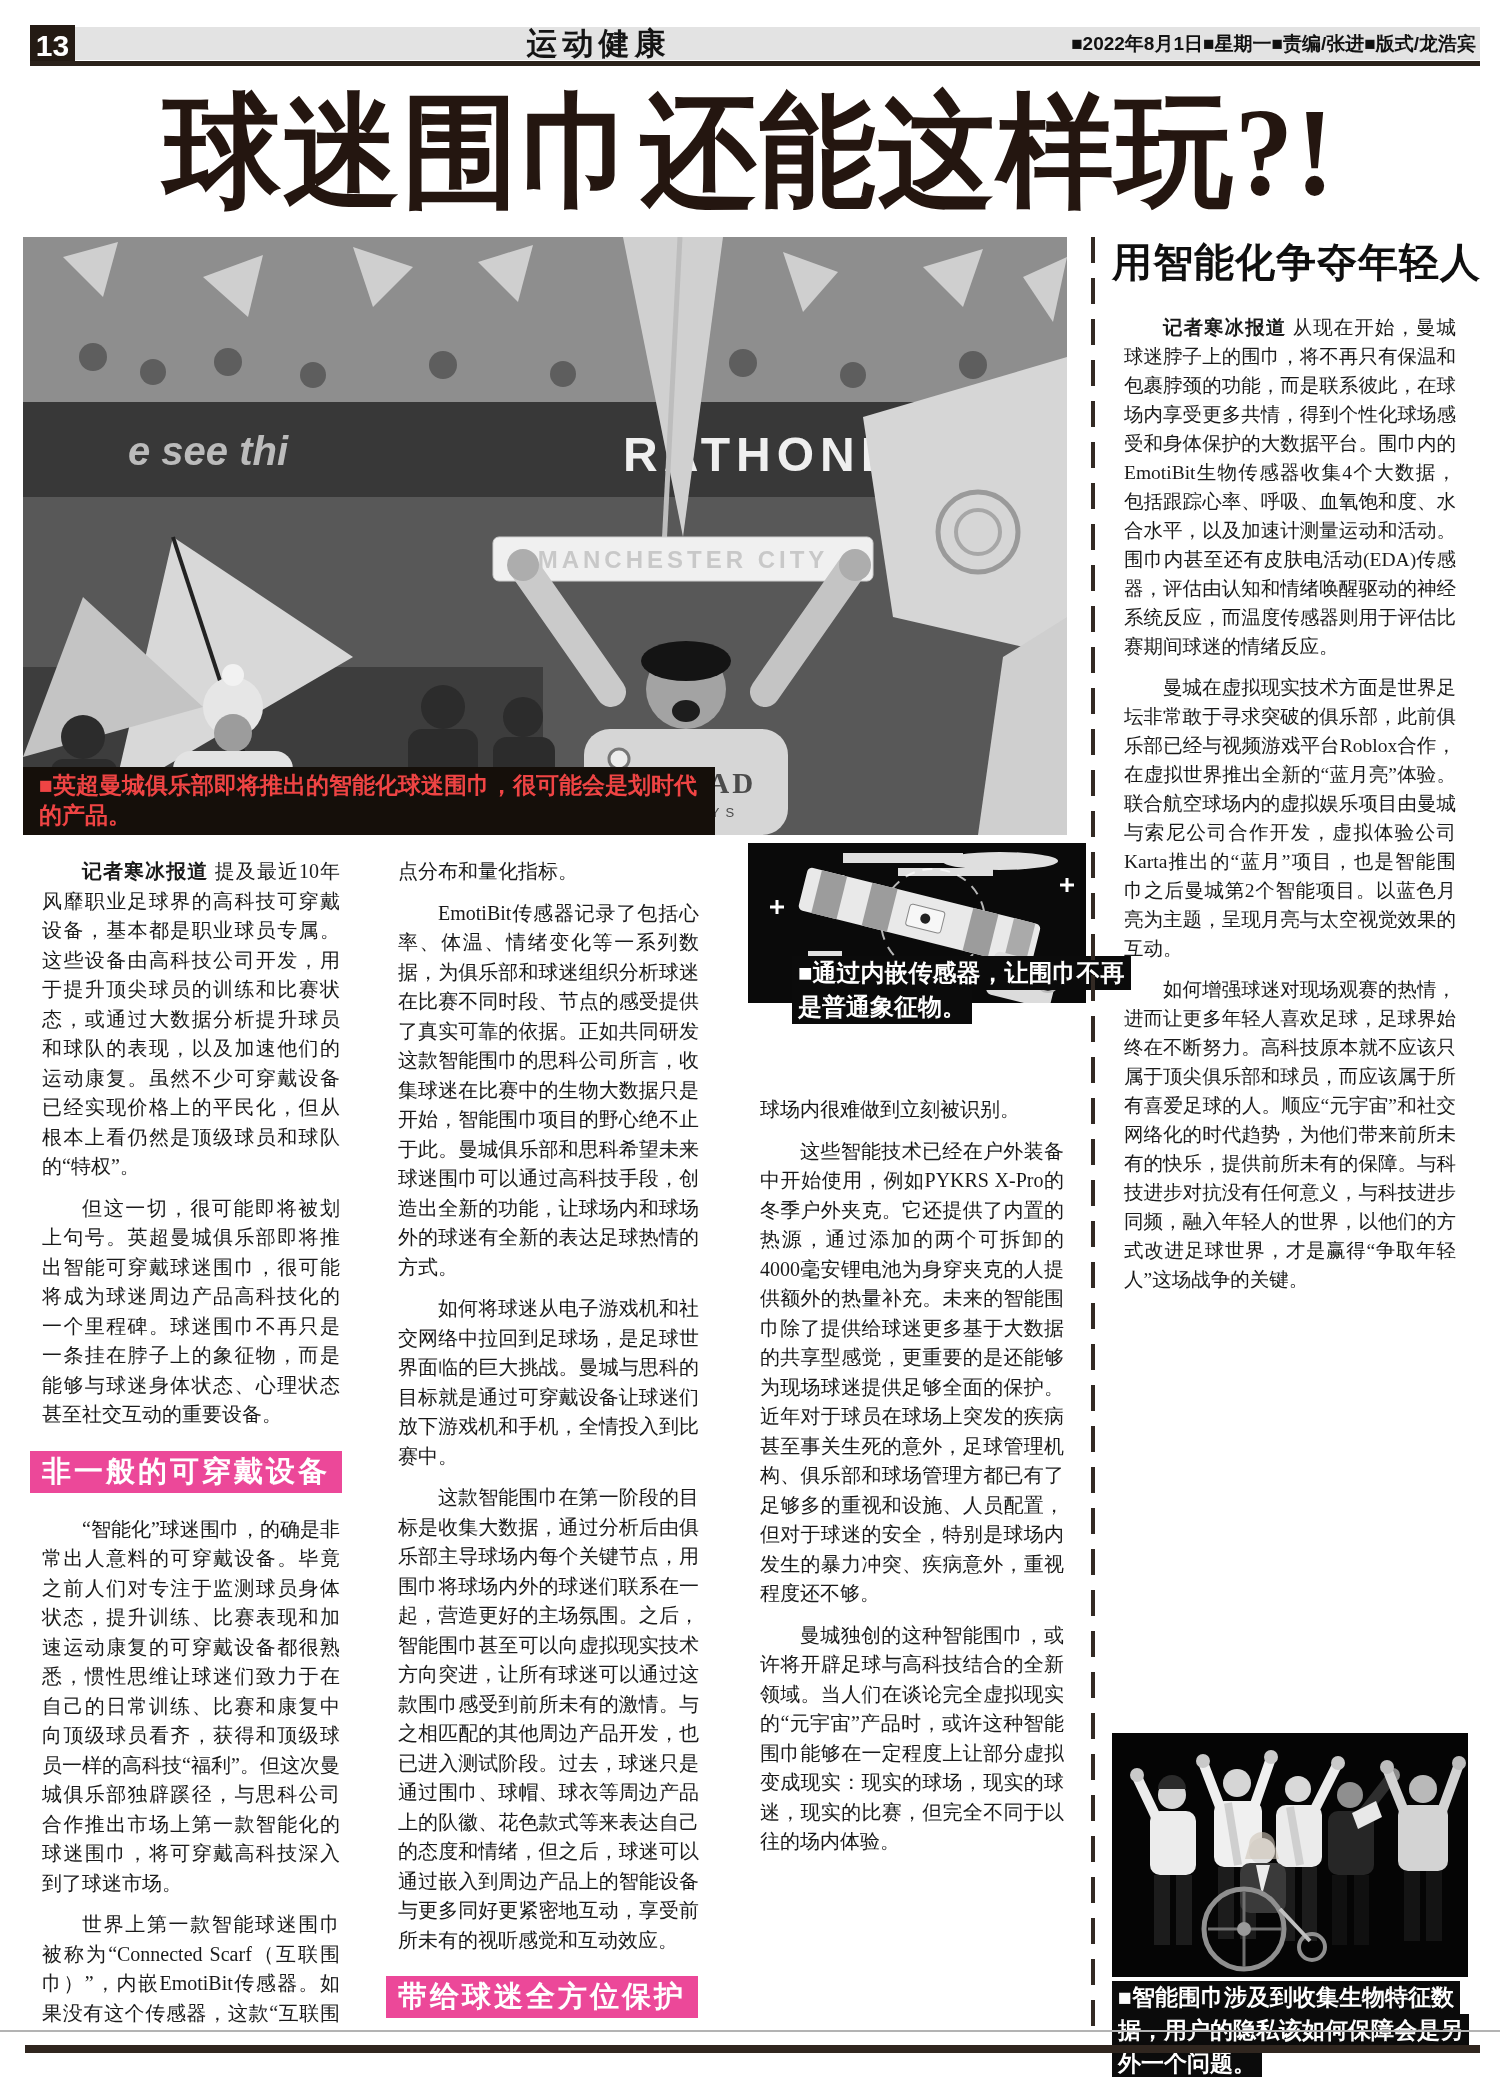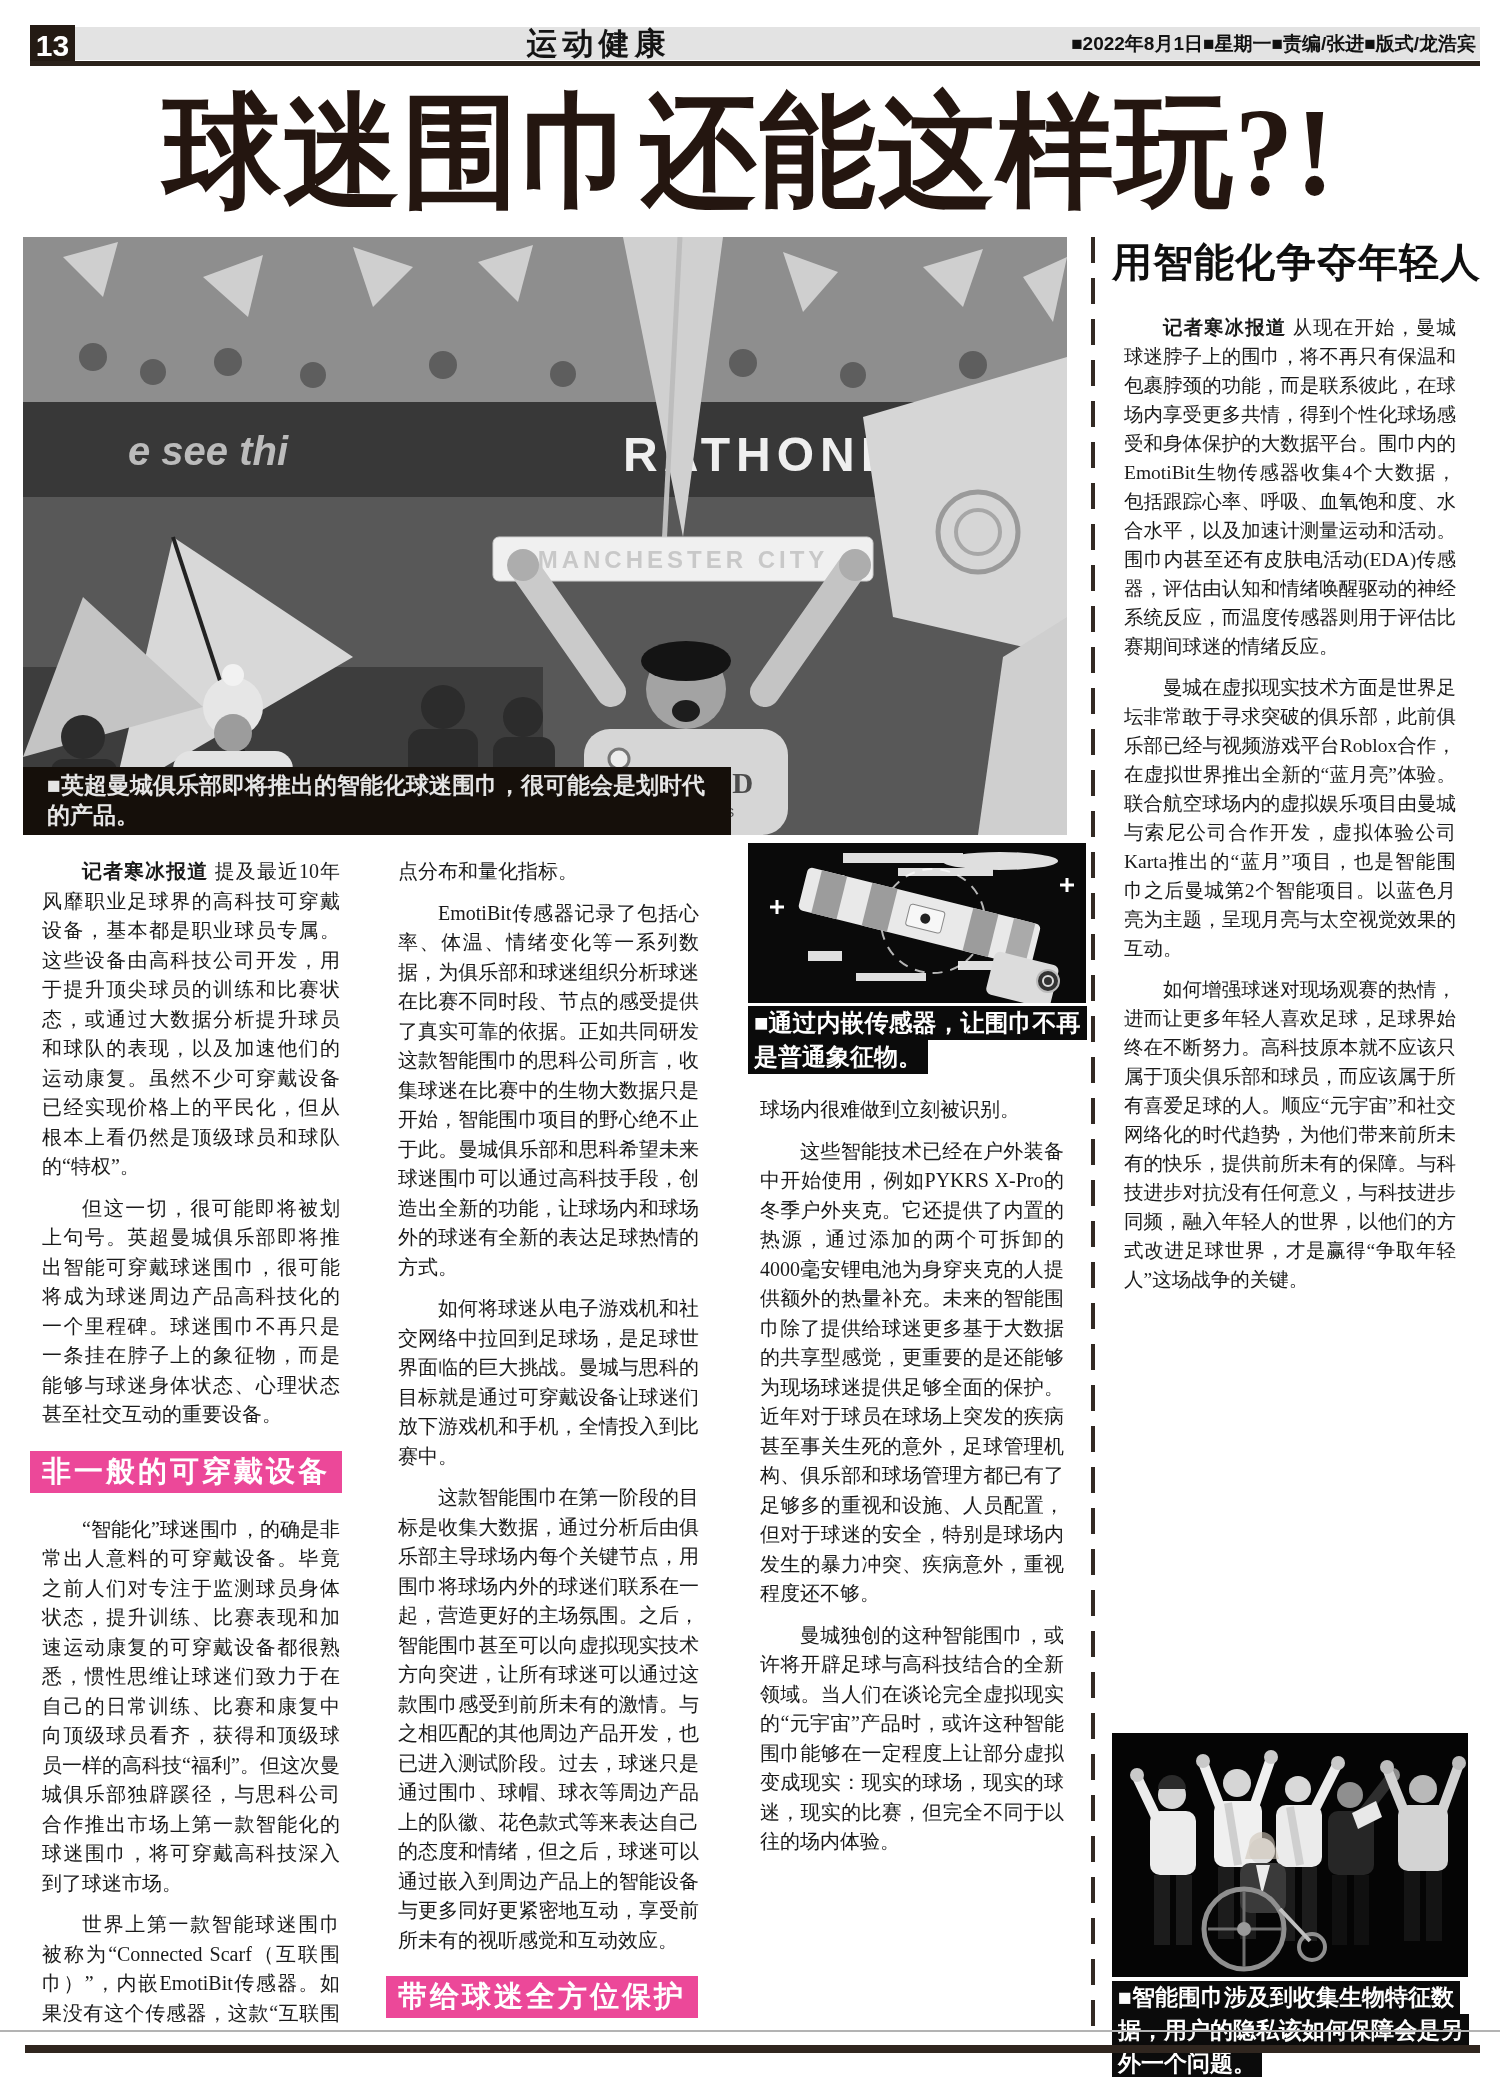--- a/index.html
+++ b/index.html
@@ -17,27 +17,27 @@
   .header-meta{right:24px;top:33px;font:700 19px/22px "Liberation Sans","DejaVu Sans",sans-serif;color:#111;}
 
   
   .headline{left:0;top:68px;width:1500px;text-align:center;color:#241610;
       font:900 117px/160px "Liberation Serif","DejaVu Serif",serif;letter-spacing:2px;
       transform:scaleY(1.06);transform-origin:top center;white-space:nowrap;}
 
   
   .main-photo{left:23px;top:237px;width:1044px;height:598px;background:#555;}
   .main-photo svg,.inset-photo svg,.right-photo svg{display:block;}
-  .main-caption{position:absolute;left:0;bottom:0;max-width:660px;background:#150f0a;color:#e5e5e5;
-      font:700 23px/30px "Liberation Sans","DejaVu Sans",sans-serif;padding:3px 24px 5px;}
+  .main-caption{position:absolute;left:0;bottom:0;max-width:660px;background:#150f0a;color:#ef4444;
+      font:700 23px/30px "Liberation Sans","DejaVu Sans",sans-serif;padding:3px 16px 5px;}
   .inset-photo{left:748px;top:843px;width:338px;height:160px;background:#000;}
   .cap-wrap{font:700 24px/34px "Liberation Sans","DejaVu Sans",sans-serif;}
   .cap-wrap span{background:#0b0b0b;color:#fff;padding:3px 6px 4px;
       -webkit-box-decoration-break:clone;box-decoration-break:clone;}
-  .inset-caption{left:748px;top:1006px;width:345px;}
+  .inset-caption{left:748px;top:956px;width:345px;padding-left:44px;}
   .right-photo{left:1112px;top:1733px;width:356px;height:244px;background:#000;}
   .right-caption{left:1112px;top:1981px;width:368px;font-size:23px;line-height:33px;}
 
   
   .col{font-size:20px;line-height:29.5px;text-align:justify;overflow:hidden;}
   .col p{margin:12px;text-indent:2em;}
   .col p.ni{text-indent:0;}
   .col .lead{font-family:"Liberation Sans","DejaVu Sans",sans-serif;font-weight:700;}
   .col .sec-h{display:inline-block;background:#ec4899;color:#fff;margin:9px 0 10px;
       font:900 29px/36px "Liberation Sans","DejaVu Sans",sans-serif;letter-spacing:3px;

